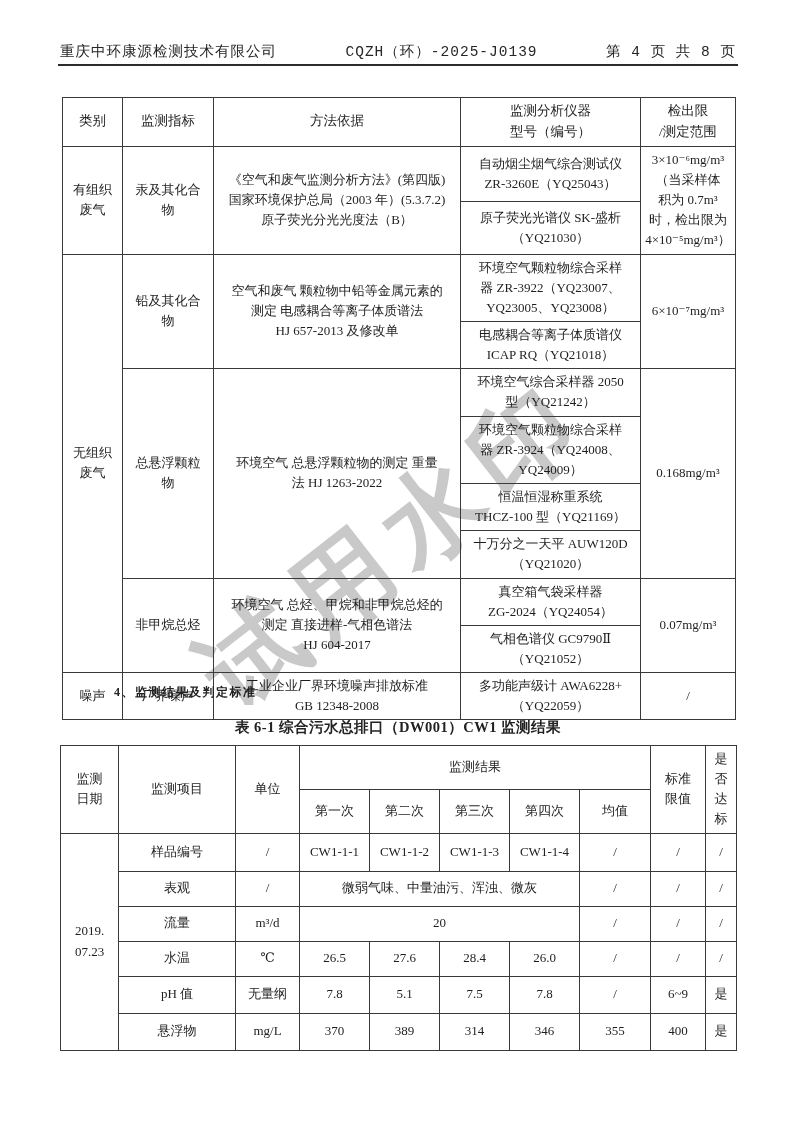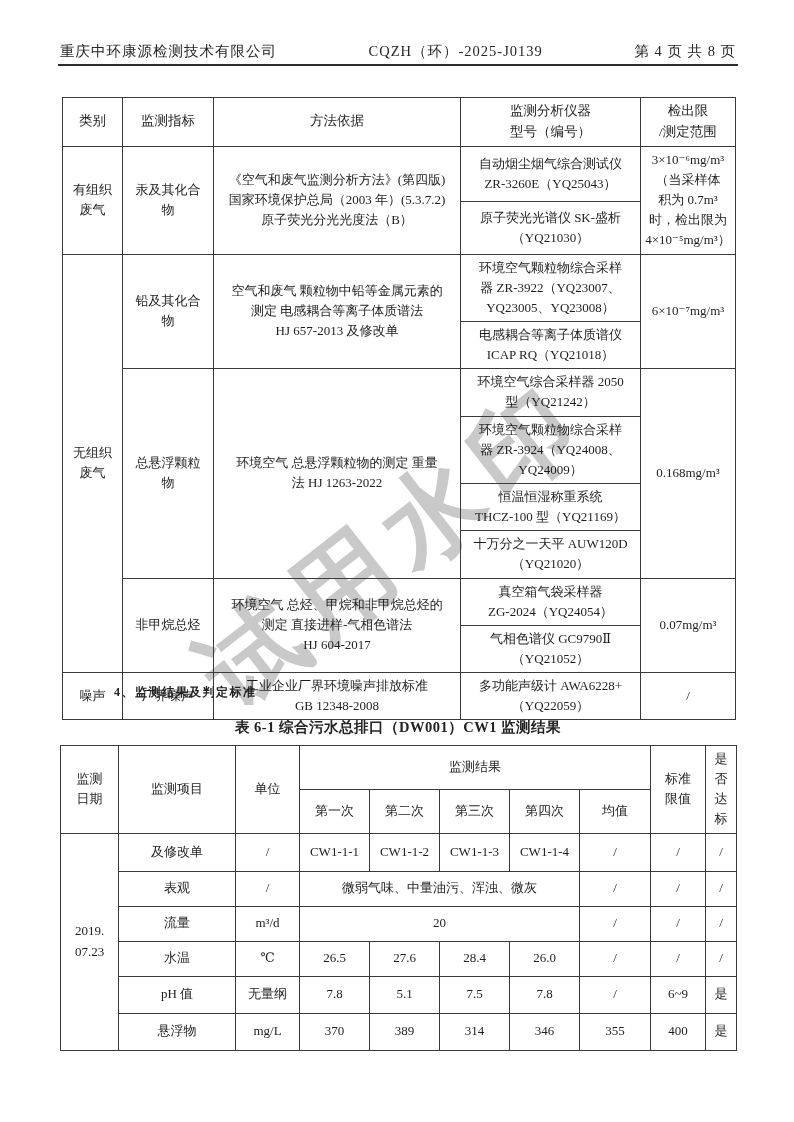--- a/index.html
+++ b/index.html
@@ -10,21 +10,21 @@
     color:#1e1e1e;
     position:relative;
     overflow:hidden;
   }
   .page{position:relative;width:794px;height:1122px;z-index:1;}
 
   
   .hdr{
     position:absolute;left:60px;top:42px;width:676px;
     display:flex;justify-content:space-between;align-items:center;
-    font-size:14.5px;letter-spacing:1px;color:#262626;
+    font-size:14.5px;letter-spacing:1px;color:#262626;font-family:Liberation Mono, monospace;
   }
   .hdr-rule{
     position:absolute;left:58px;top:64px;width:680px;height:0;
     border-top:2px solid #2d2d2d;
   }
 
   
   table{border-collapse:collapse;table-layout:fixed;}
   td,th{
     border:1.6px solid #3a3a3a;
@@ -234,21 +234,21 @@
           <th>第二次</th>
           <th>第三次</th>
           <th>第四次</th>
           <th>均值</th>
         </tr>
       </thead>
       <tbody>
         <tr style="height:38px">
           <td rowspan="6">2019.
 07.23</td>
-          <td>及修改单</td>
+          <td>样品编号</td>
           <td>/</td>
           <td>CW1-1-1</td>
           <td>CW1-1-2</td>
           <td>CW1-1-3</td>
           <td>CW1-1-4</td>
           <td>/</td>
           <td>/</td>
           <td>/</td>
         </tr>
         <tr style="height:35px">

